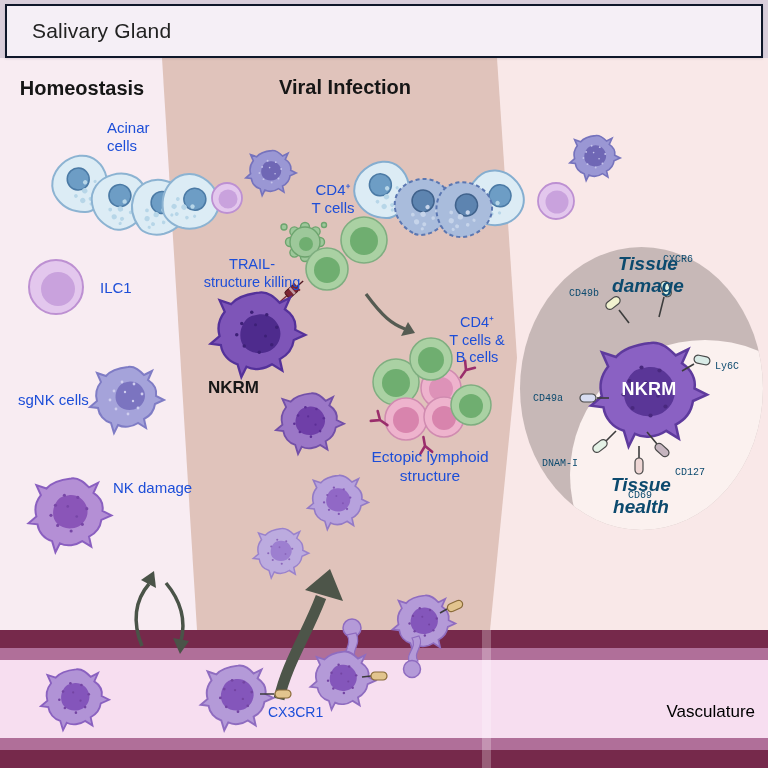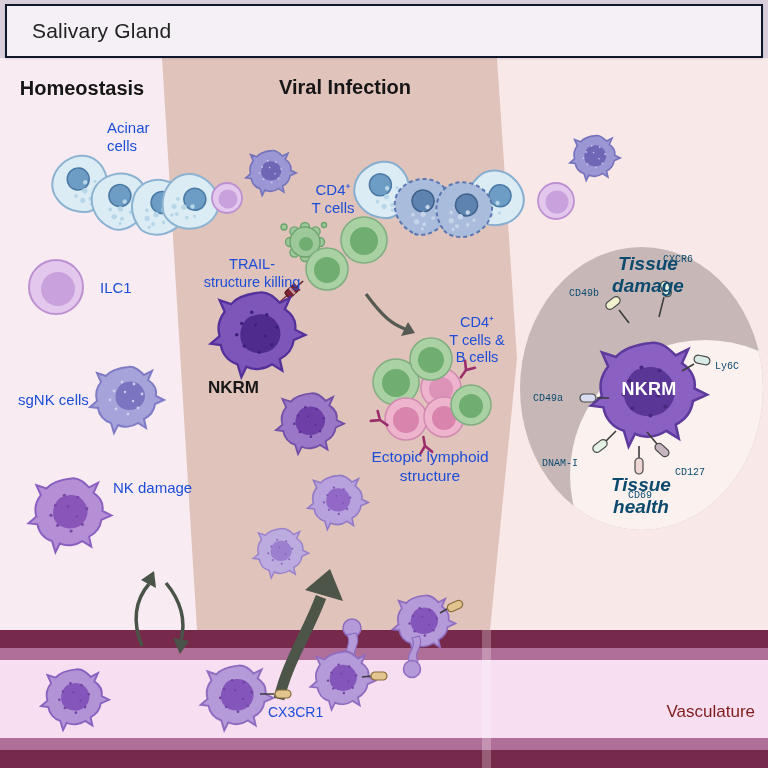--- a/index.html
+++ b/index.html
@@ -34,21 +34,21 @@
        text-align:center;transform:translateX(-50%);}
   .lbl-left{transform:none;text-align:left;}
   .hdr{position:absolute;font-size:20px;font-weight:bold;color:#161616;white-space:nowrap;
        transform:translateX(-50%);}
   .hdr-it{position:absolute;font-size:19px;font-weight:bold;font-style:italic;color:#0c4a6e;
           white-space:pre-line;text-align:center;line-height:1.18;transform:translateX(-50%);}
   .mk{position:absolute;font-size:10px;color:#0c4a6e;white-space:nowrap;transform:translate(-50%,-50%);font-family:Liberation Mono, monospace;}
   #nkrm-right-label{position:absolute;font-size:18px;font-weight:bold;color:#fff;
       transform:translate(-50%,-50%);letter-spacing:.3px;}
   #nkrm-mid-label{position:absolute;font-size:17px;font-weight:bold;color:#171717;}
-  #vasc-label{position:absolute;right:13px;top:702px;font-size:17px;color:#7f1d1d;}
+  #vasc-label{position:absolute;right:13px;top:702px;font-size:17px;color:#000000;}
 </style>
 </head>
 <body>
 
 <div id="stage">
 
   <div class="panel" id="panel-left"></div>
   <div class="panel" id="panel-right"></div>
   <div class="panel" id="panel-middle"></div>
 

